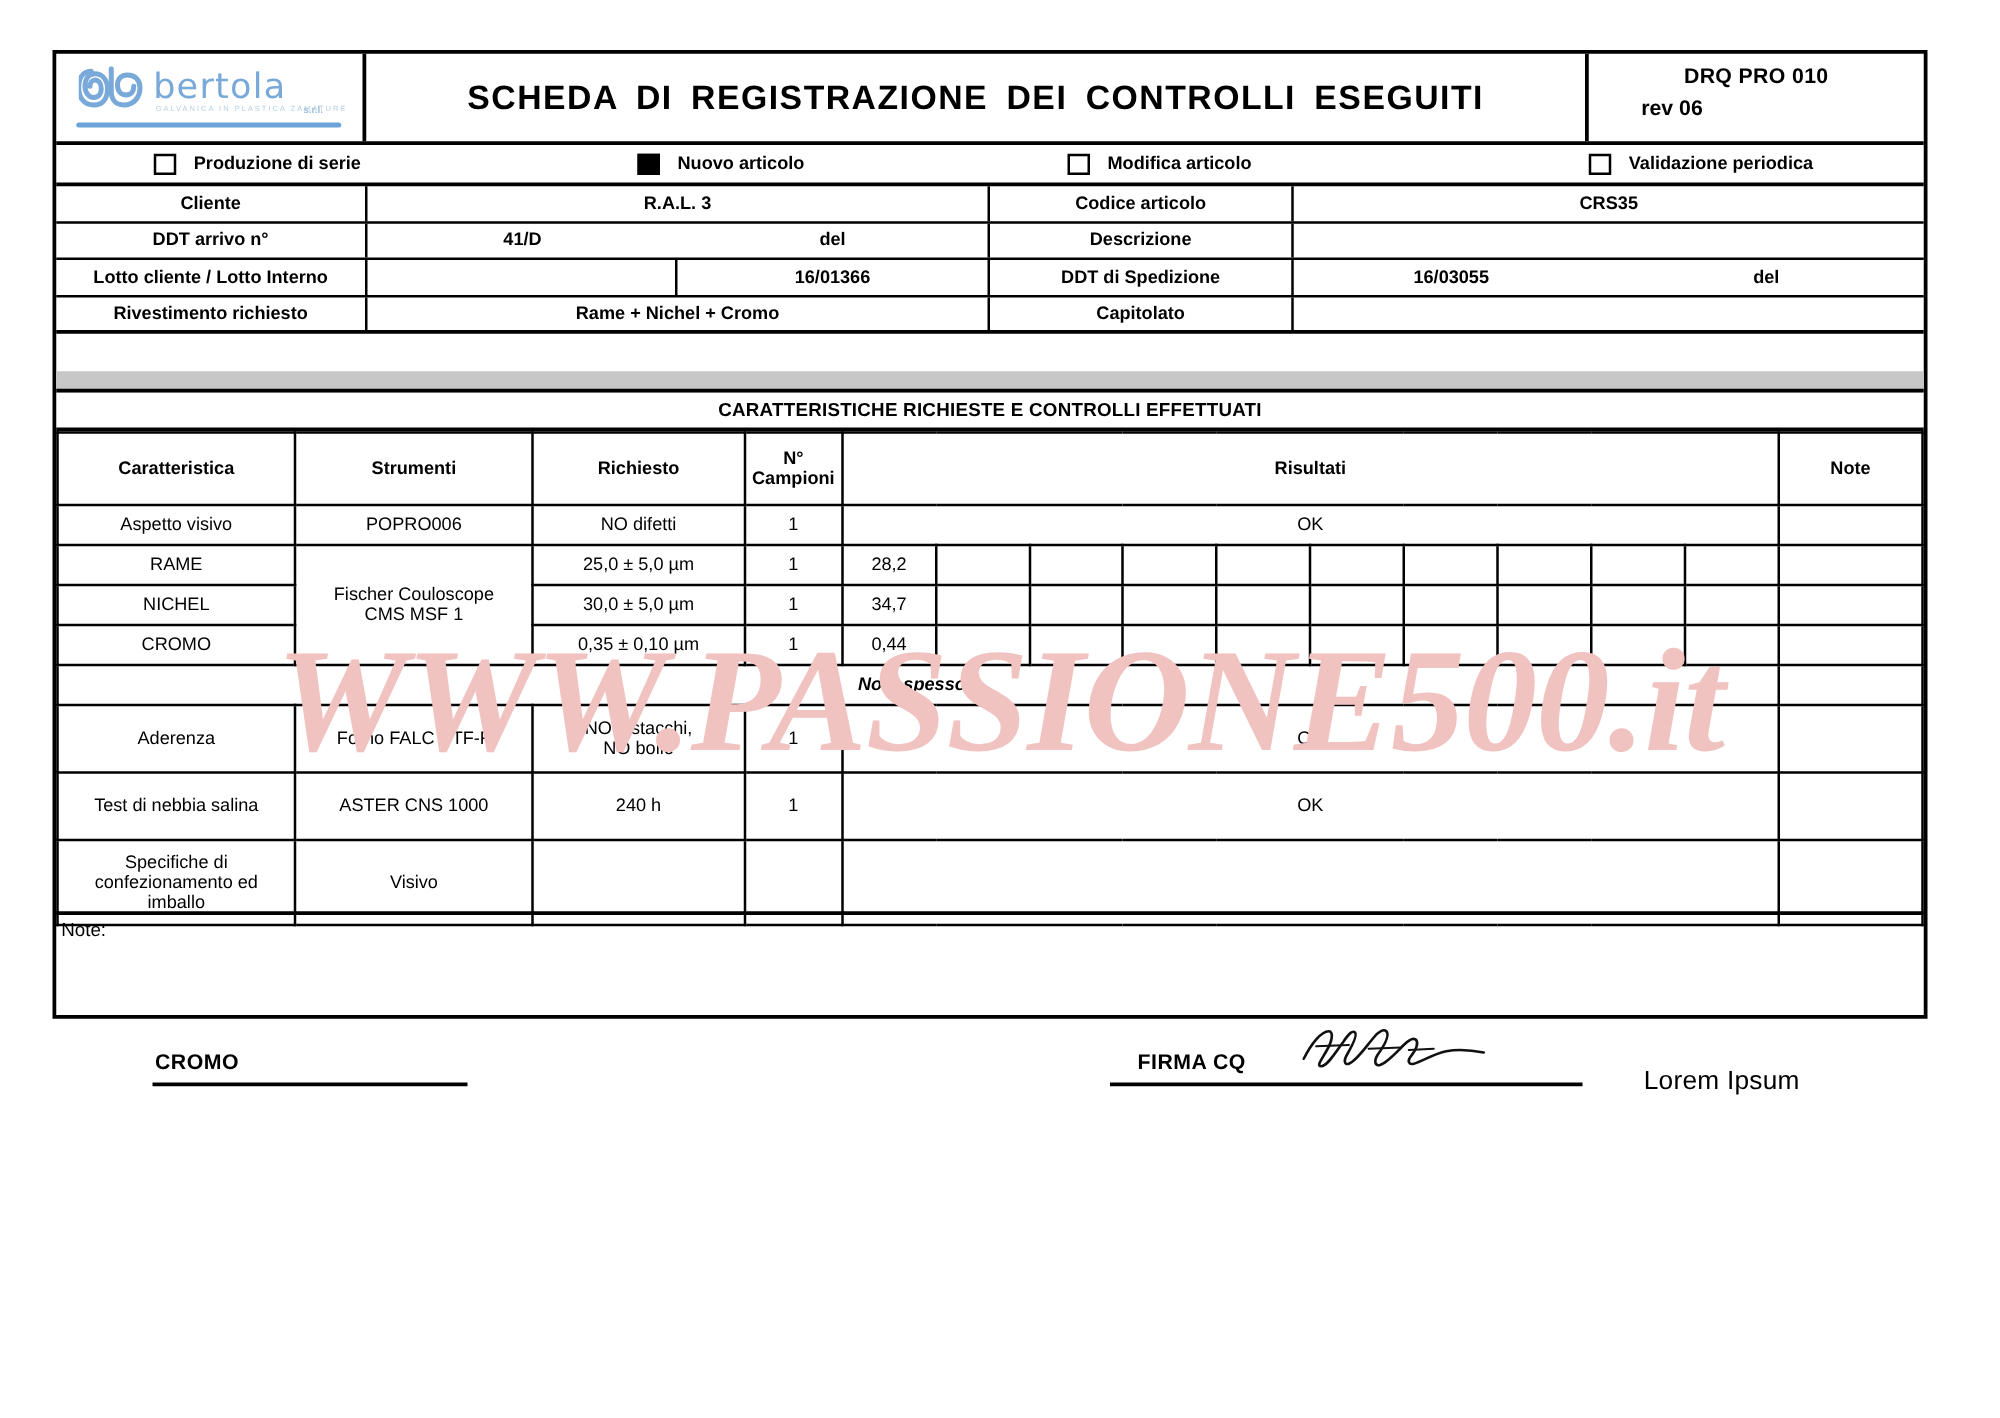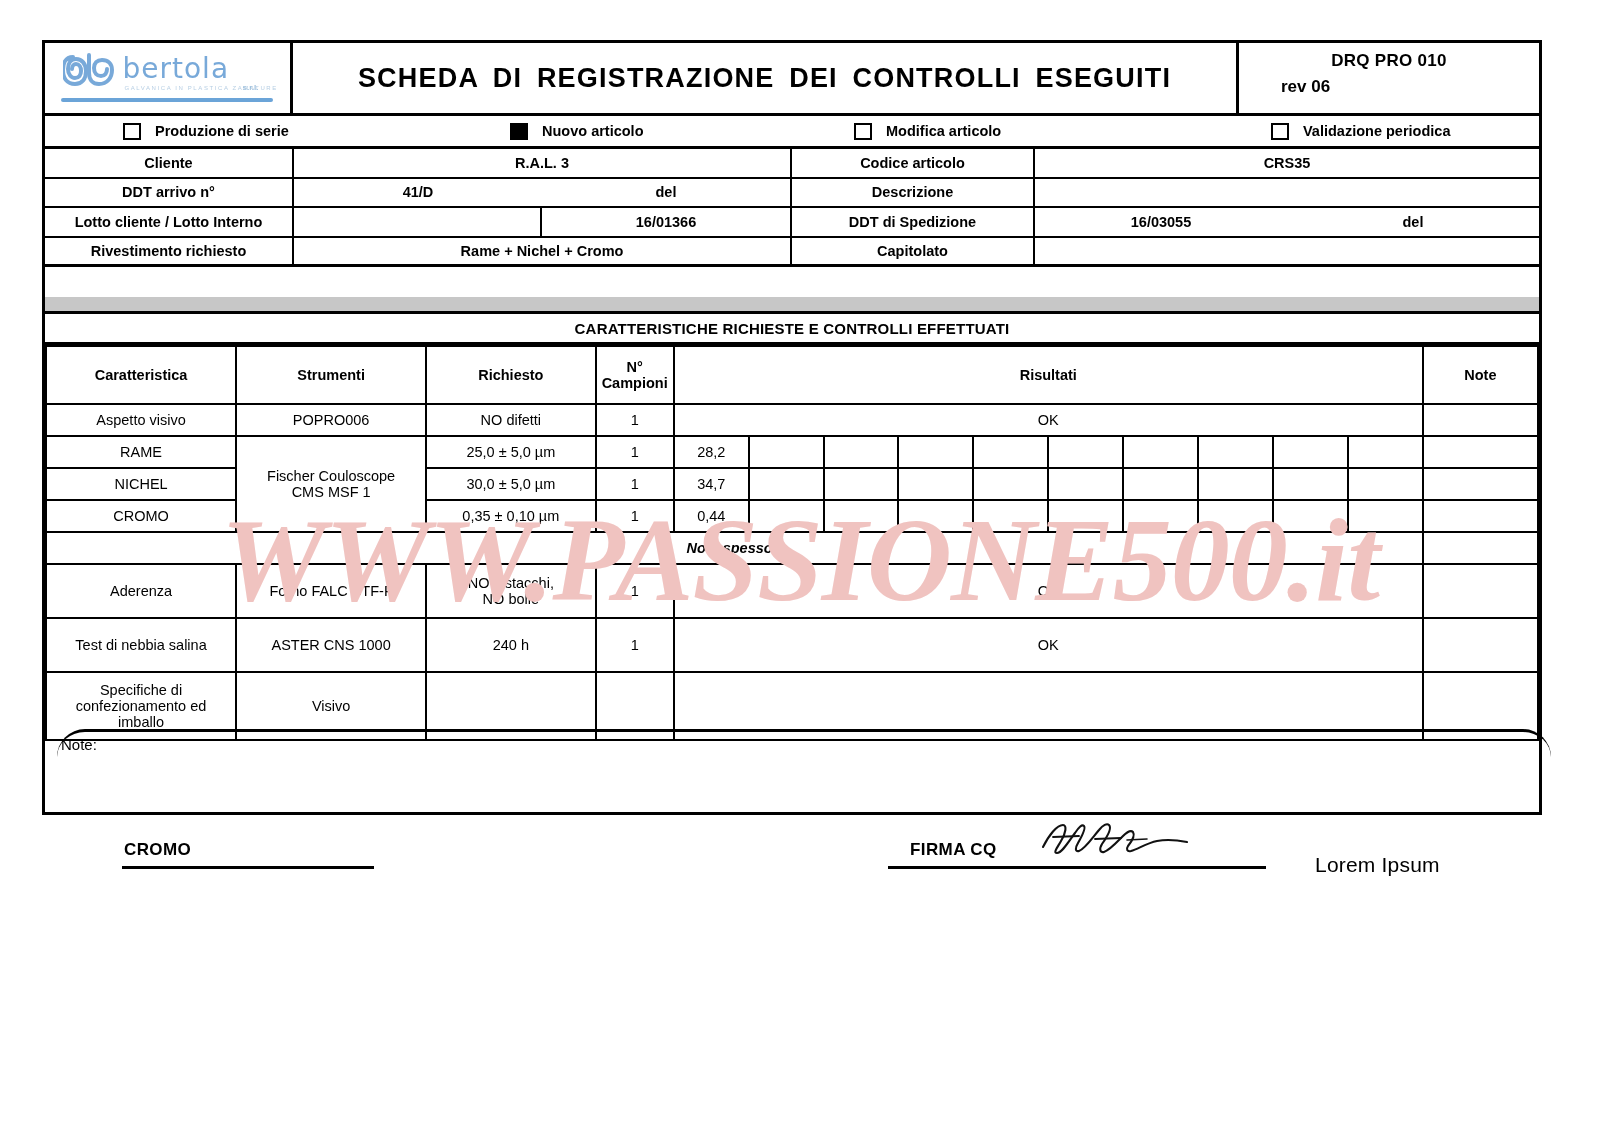--- a/index.html
+++ b/index.html
@@ -131,21 +131,21 @@
     border-right: 3px solid #000;
     box-sizing: border-box;
   }
   #hdr-title span {
     font-size: 27px;
     font-weight: bold;
     letter-spacing: 1.2px;
     word-spacing: 6px;
   }
   #hdr-code {
-    width: 300px;
+    width: 268px;
     box-sizing: border-box;
     padding: 8px 0 16px 0;
     position: relative;
   }
   #hdr-code .doccode {
     text-align: center;
     font-size: 17px;
     font-weight: bold;
     letter-spacing: .3px;
   }
@@ -293,29 +293,28 @@
   tr.h-xtall td { height: 66px; }
   .nospess {
     font-style: italic;
     font-weight: bold;
     font-size: 14.5px;
   }
 
   
   #notebox {
     position: absolute;
-    left: 12px;
+    left: 0;
     bottom: 0;
     width: 100%;
     height: 83px;
     border-top: 3px solid #000;
     box-sizing: border-box;
     font-size: 15px;
     padding: 4px 0 0 4px;
-    border-radius: 28px;
   }
 
   
   #signrow {
     position: absolute;
     left: 0;
     top: 840px;
     width: 1600px;
     height: 60px;
     z-index: 12;

